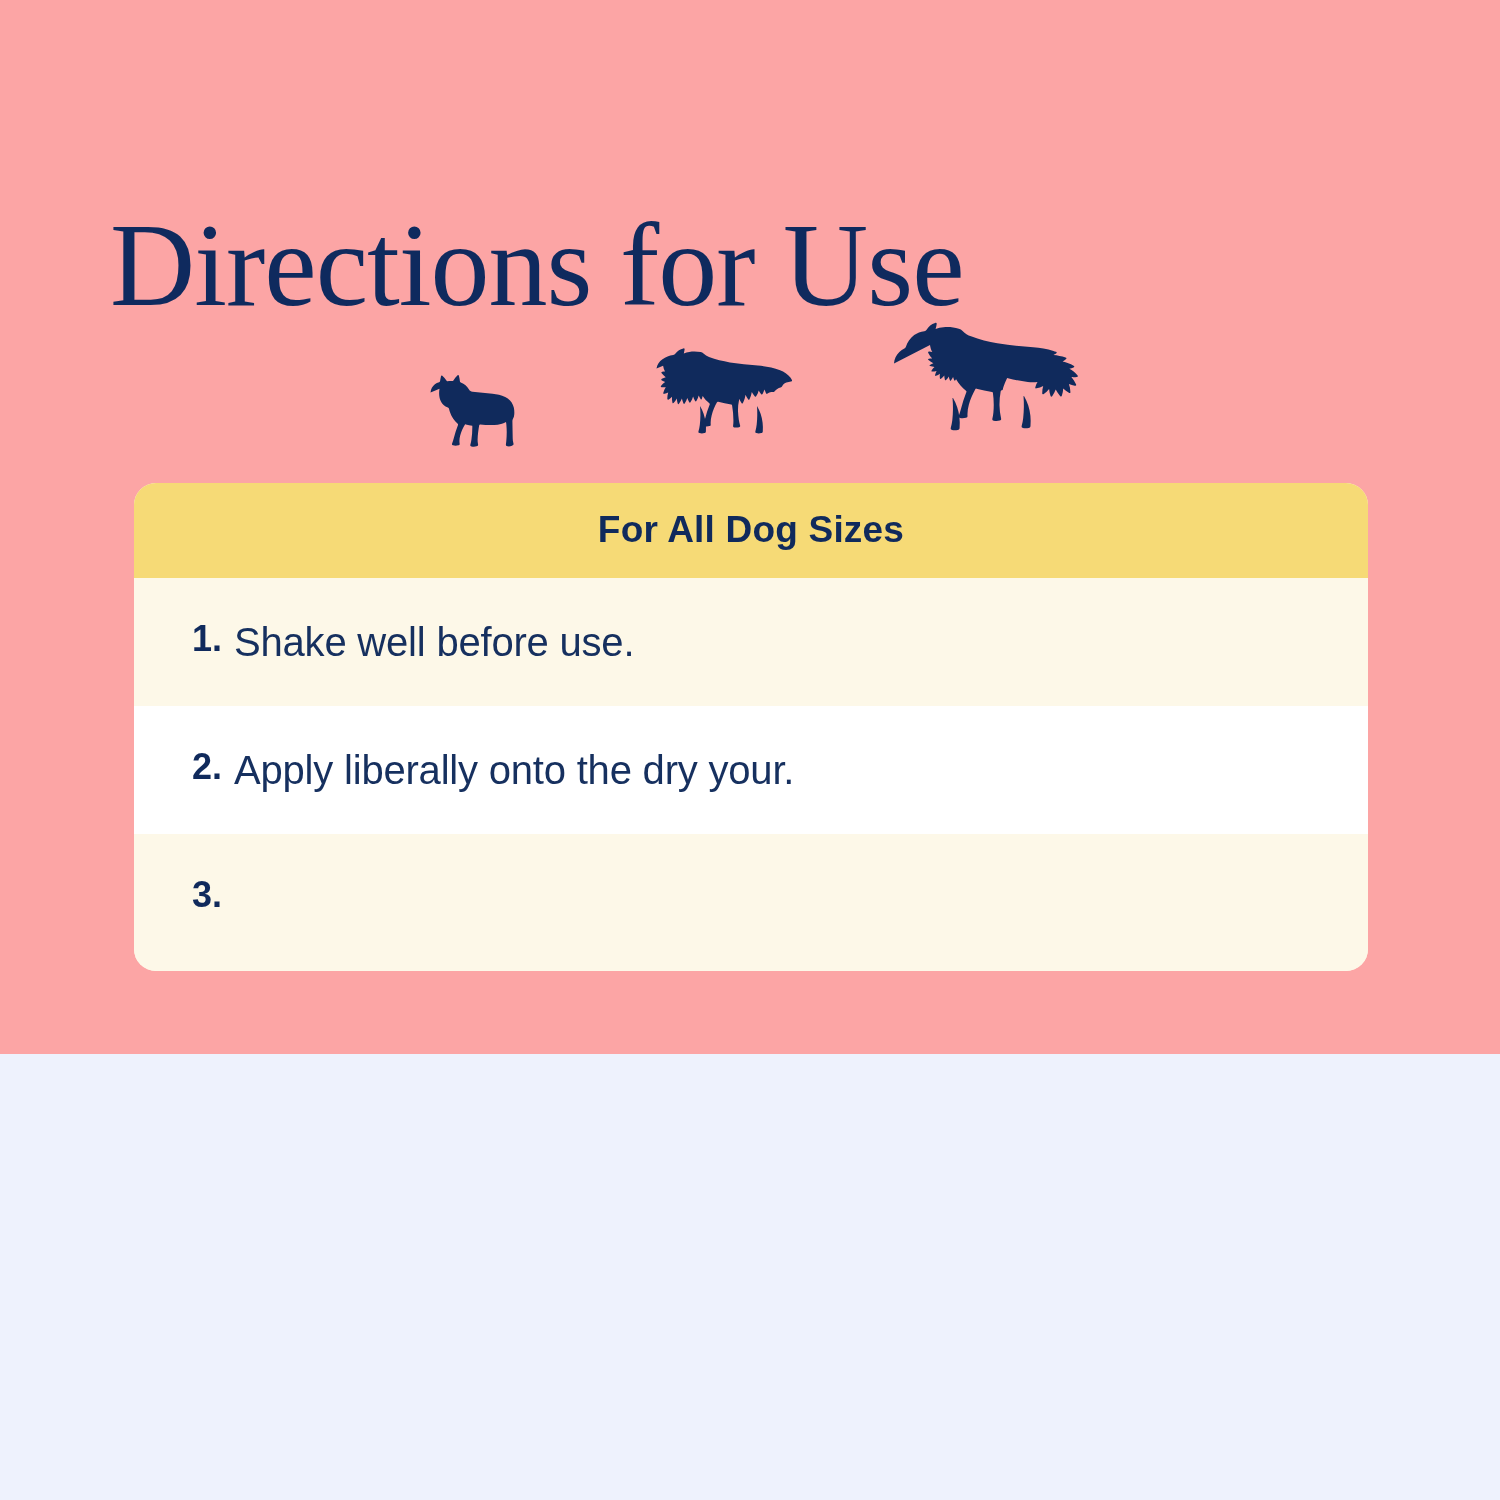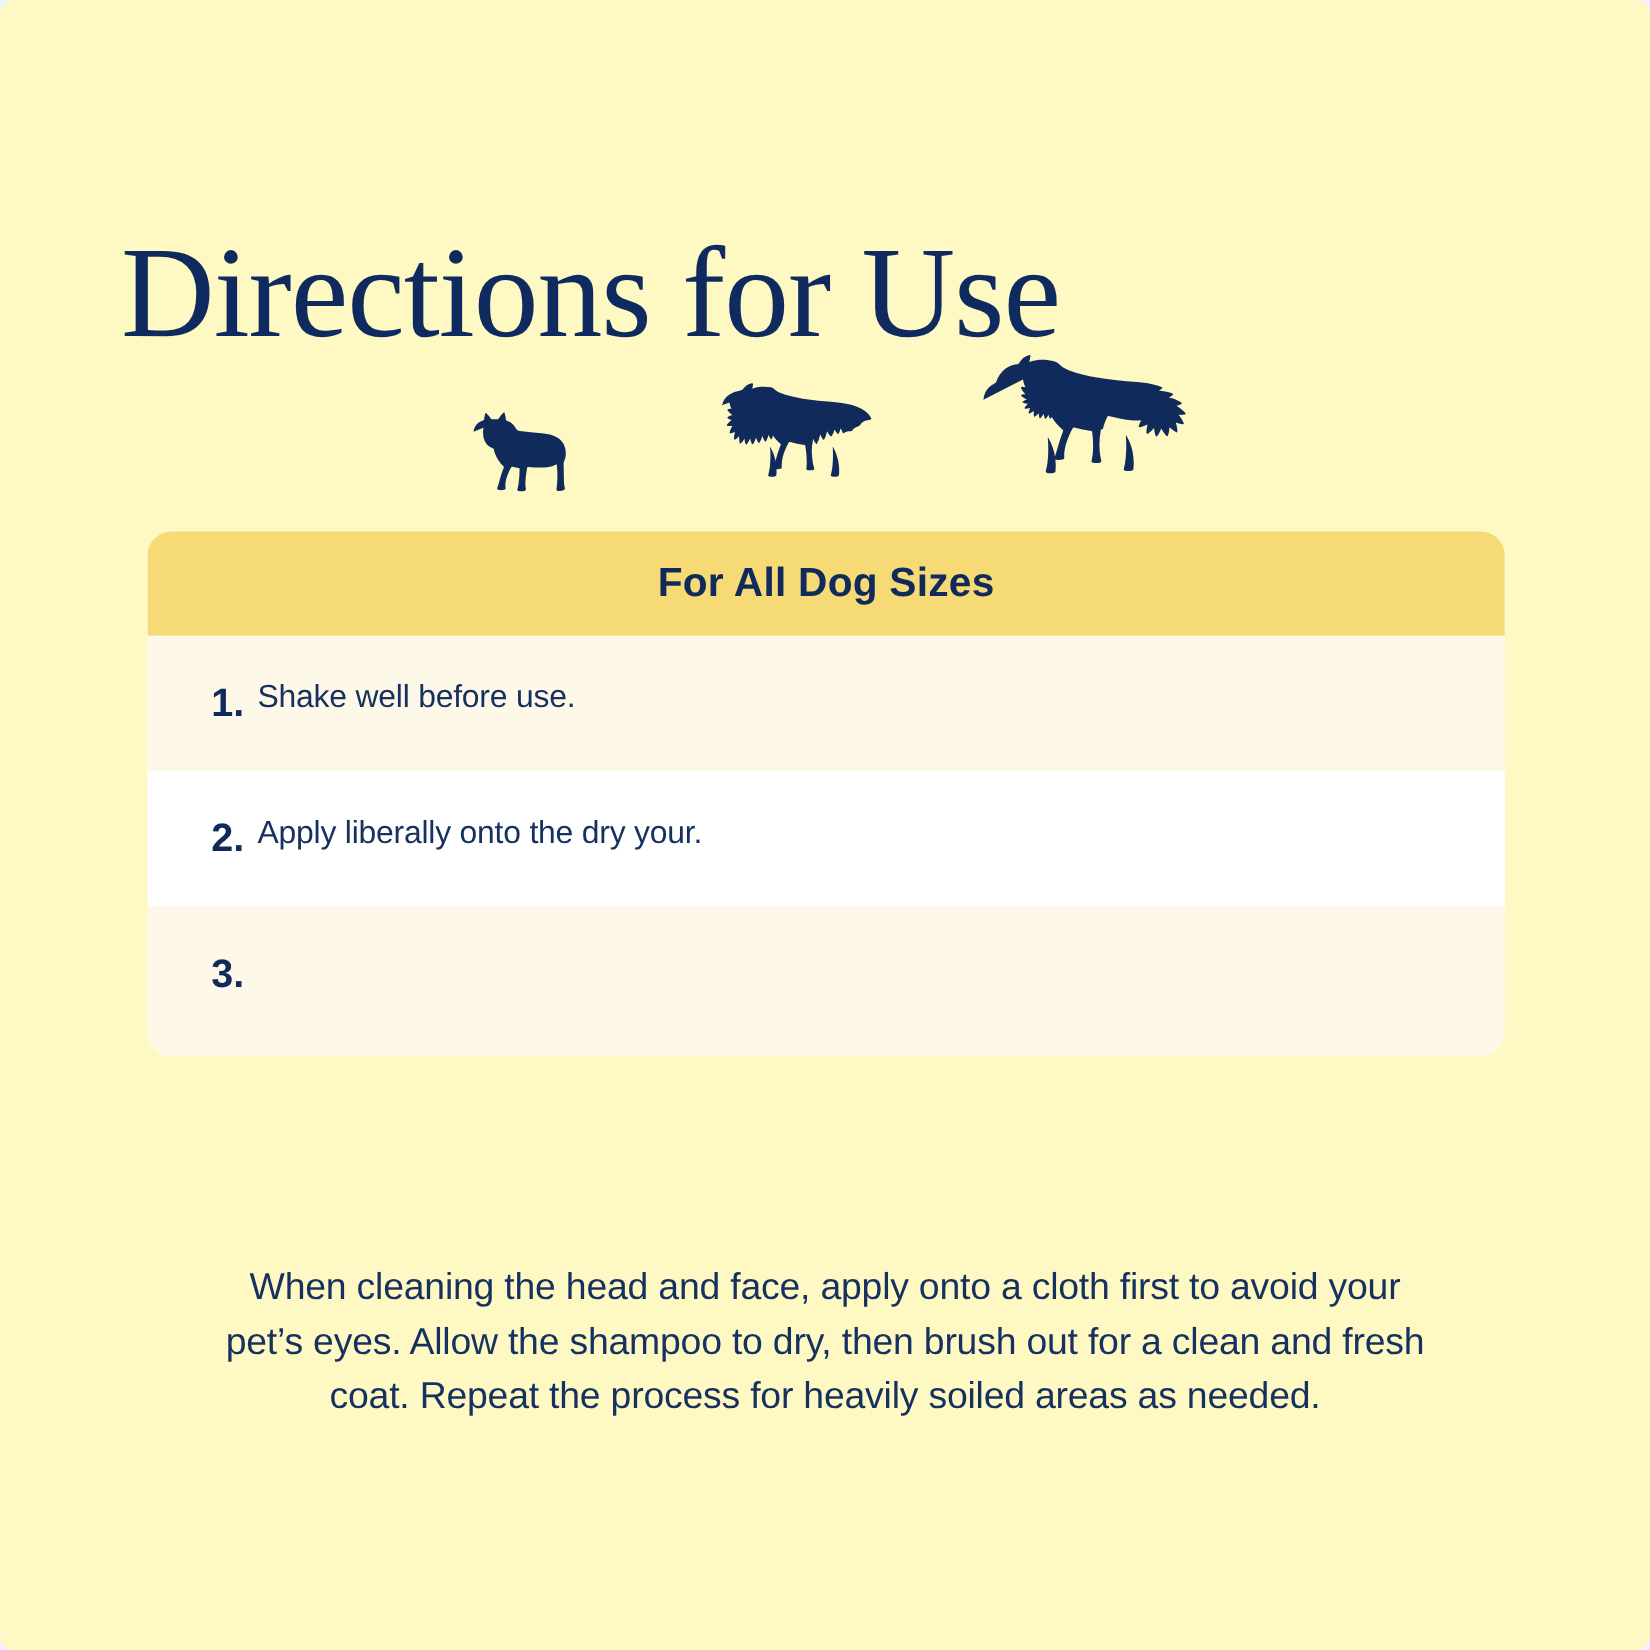--- a/index.html
+++ b/index.html
@@ -9,24 +9,23 @@
   body {
     width: 1500px;
     height: 1500px;
     background: #eef2fd;
     font-family: "Liberation Sans", sans-serif;
     overflow: hidden;
   }
   .page {
     position: relative;
     width: 1500px;
-    height: 1500px;
-    background: #fef9c3;
+    height: 1054px;
+    background: #fca5a5;
     box-sizing: border-box;
-    border-radius: 13px;
   }
 
   
   .page-title {
     position: absolute;
     left: 110px;
     top: 128px;
     font-family: "Liberation Serif", "DejaVu Serif", serif;
     font-size: 118px;
     line-height: 1.0;
@@ -89,21 +88,21 @@
     flex: 0 0 auto;
     font-size: 36px;
     font-weight: 700;
     color: #102a5c;
     line-height: 1.30;
     margin-right: 12px;
     font-family: "Liberation Sans", sans-serif;
   }
   .step-text {
     flex: 1 1 auto;
-    font-size: 29px;
+    font-size: 40px;
     font-weight: 400;
     color: #16305f;
     line-height: 1.30;
     font-family: "Liberation Sans", sans-serif;
     letter-spacing: -0.2px;
   }
   .step.step-3 { padding-bottom: 52px; }
 
   
   .footer-note {
@@ -167,15 +166,14 @@
       <span class="step-number">2.</span>
       <span class="step-text">Apply liberally onto the dry your.</span>
     </div>
 
     <div class="step step-3 row-cream">
       <span class="step-number">3.</span>
     </div>
 
   </div>
 
-  <p class="footer-note">When cleaning the head and face, apply onto a cloth first to avoid your pet’s eyes. Allow the shampoo to dry, then brush out for a clean and fresh coat. Repeat the process for heavily soiled areas as needed.</p>
 
 </div>
 
 </body></html>

